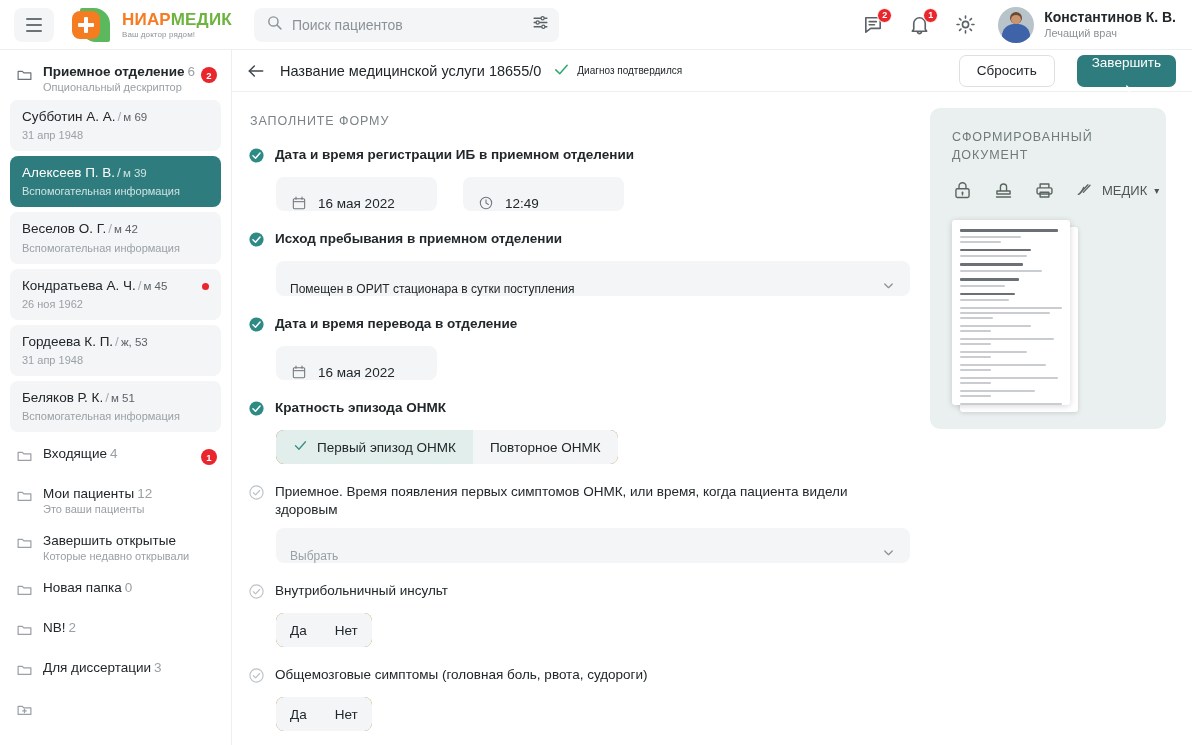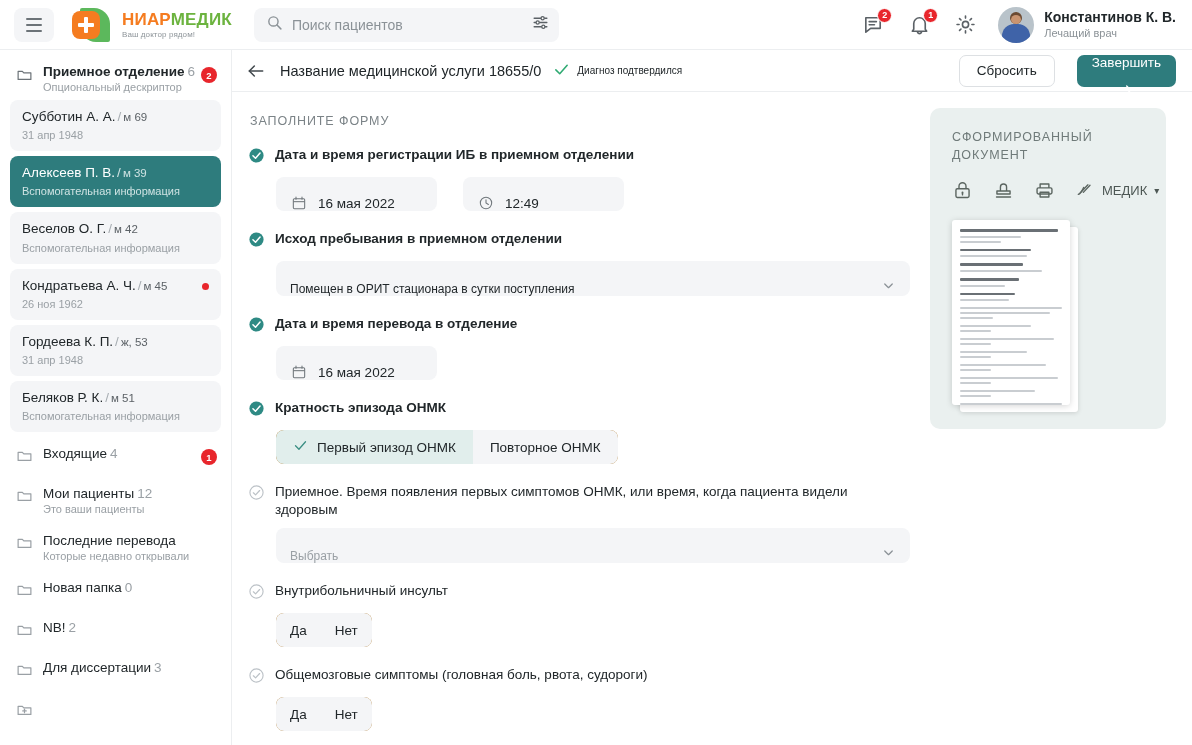--- a/index.html
+++ b/index.html
@@ -346,21 +346,21 @@
             <div class="nav-txt">
               <div class="nav-title">Мои пациенты<span class="cnt">12</span></div>
               <div class="nav-sub">Это ваши пациенты</div>
             </div>
           </div>
           <div class="nav-item">
             <span class="ficon"><svg width="17" height="17" viewBox="0 0 24 24" fill="none" stroke="#9aa0a5" stroke-width="1.7" stroke-linejoin="round">
                 <path d="M3 7.5h6l2 2.2h10V19H3z"></path>
               </svg></span>
             <div class="nav-txt">
-              <div class="nav-title">Последние перевода</div>
+              <div class="nav-title">Завершить открытые</div>
               <div class="nav-sub">Которые недавно открывали</div>
             </div>
           </div>
           <div class="nav-item">
             <span class="ficon"><svg width="17" height="17" viewBox="0 0 24 24" fill="none" stroke="#9aa0a5" stroke-width="1.7" stroke-linejoin="round">
                 <path d="M3 7.5h6l2 2.2h10V19H3z"></path>
               </svg></span>
             <div class="nav-txt">
               <div class="nav-title">Новая папка<span class="cnt">0</span></div>
             </div>

